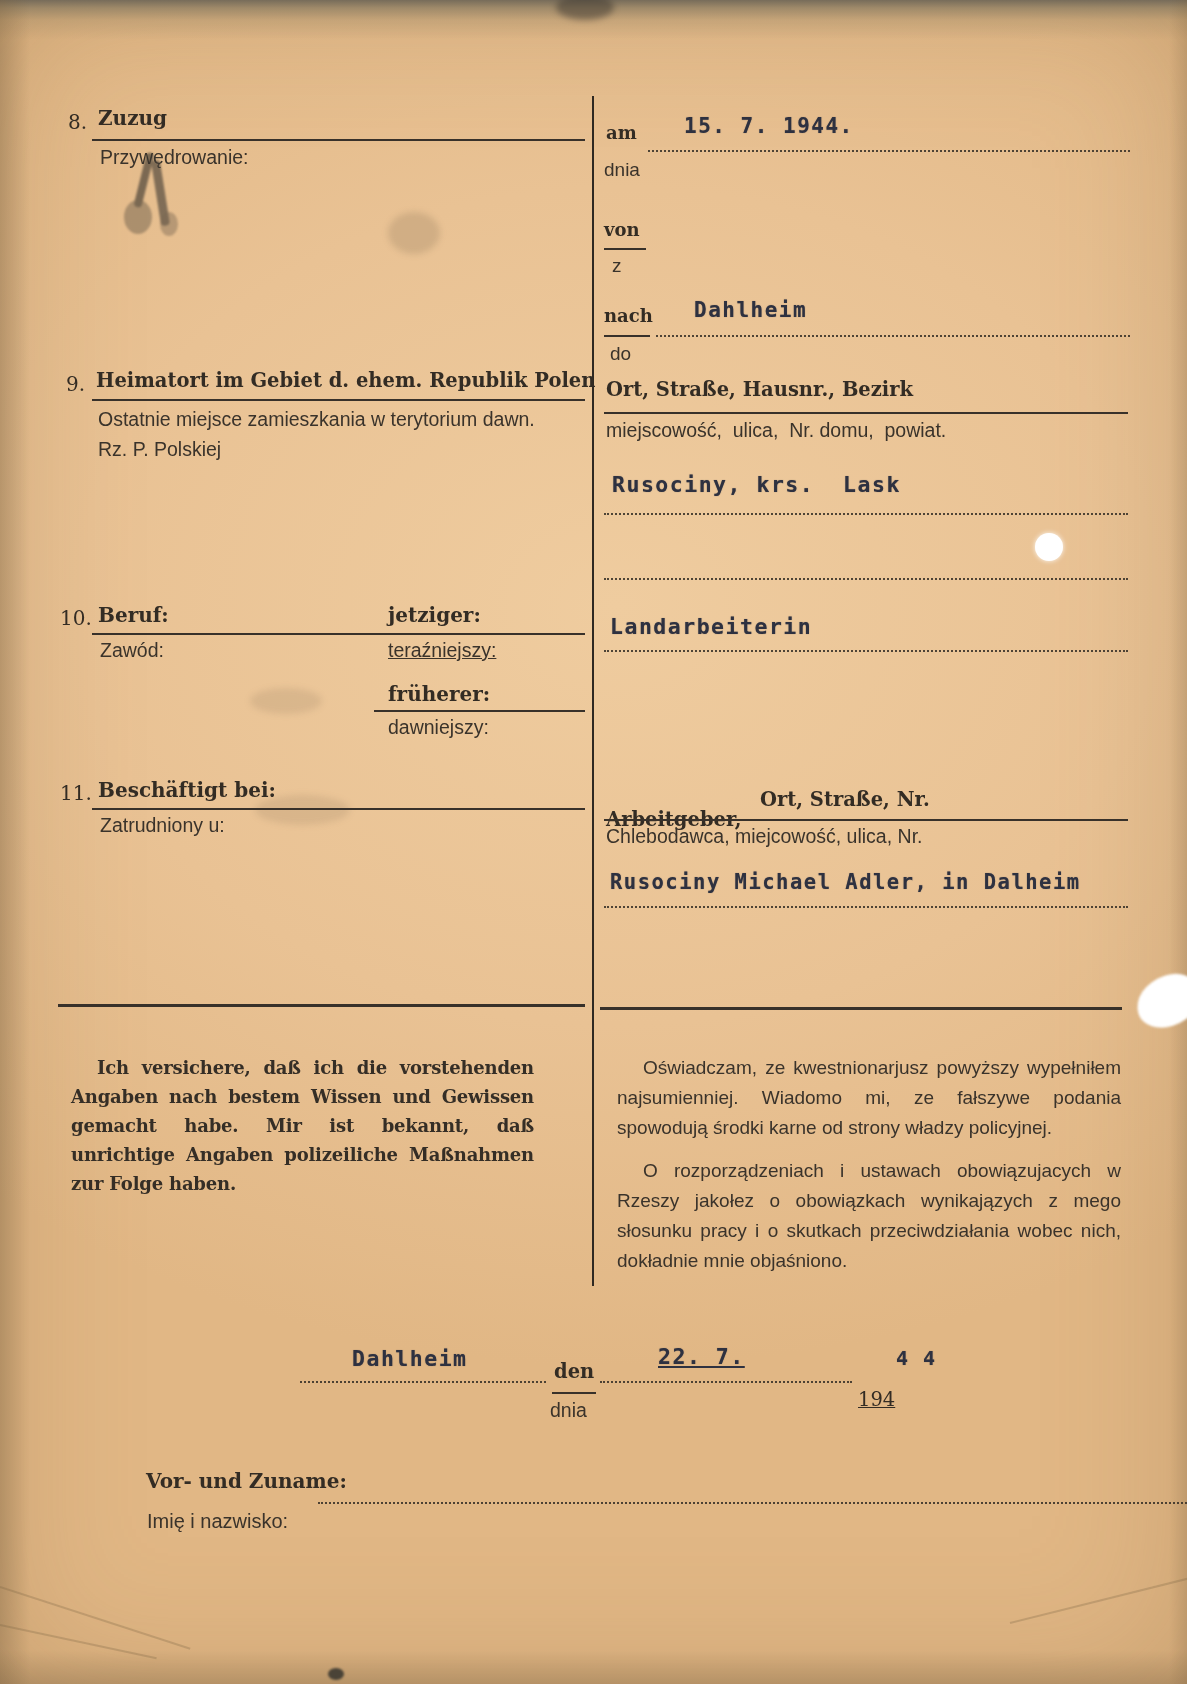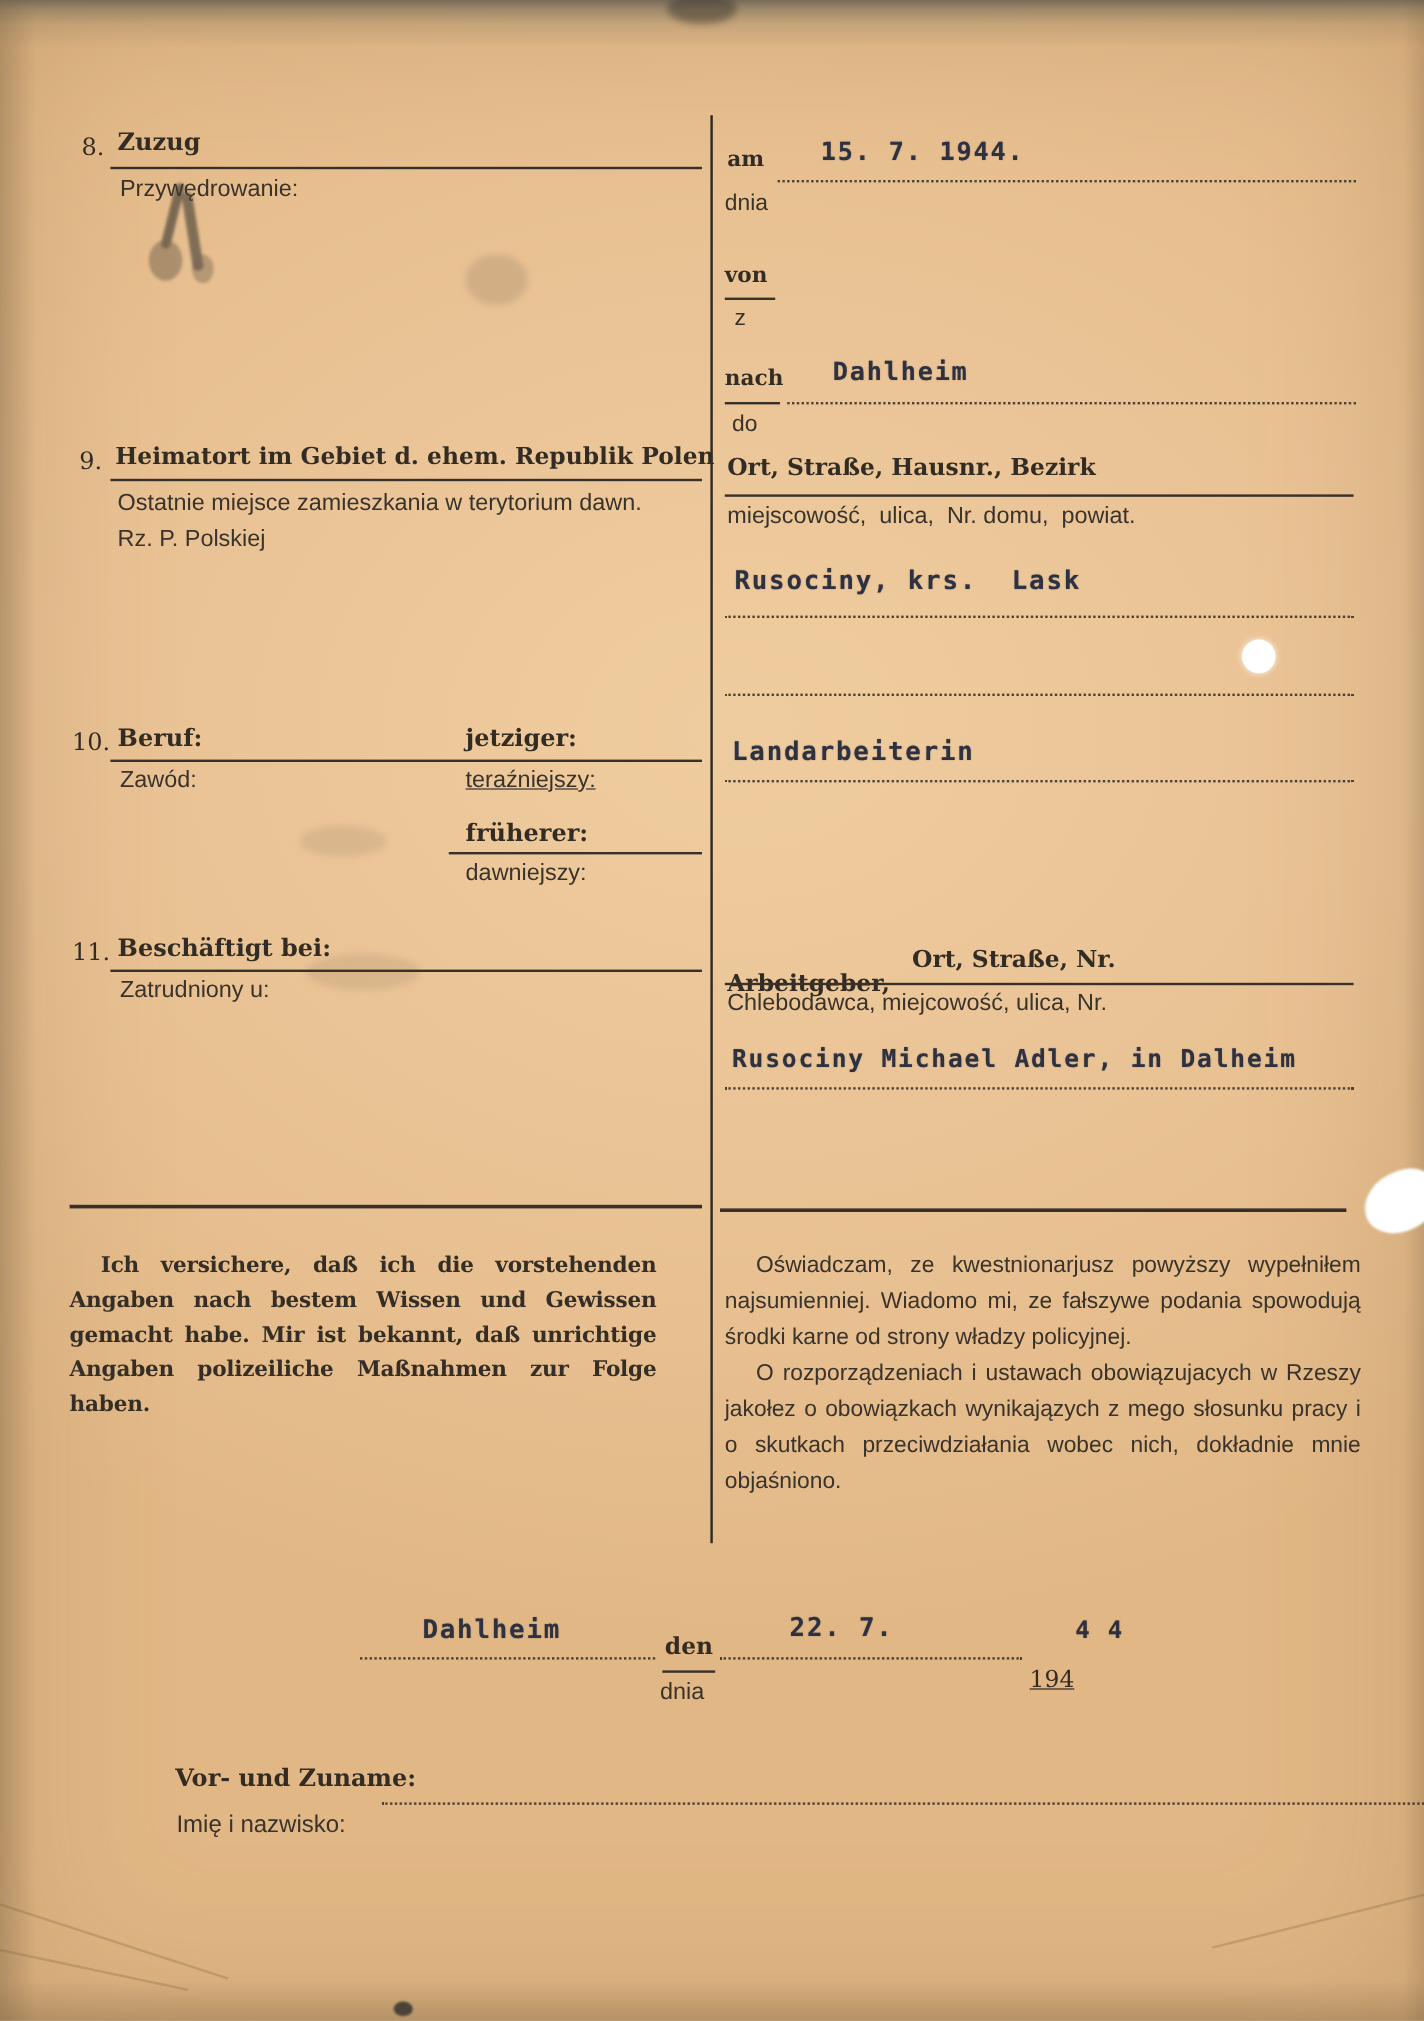--- a/index.html
+++ b/index.html
@@ -28,21 +28,21 @@
   .ser{font-family:"DejaVu Serif",serif;font-weight:700;color:#332c24;}
   .num{font-family:"DejaVu Serif",serif;font-weight:400;color:#332c24;}
   .sans{font-family:"Liberation Sans",sans-serif;color:#3a332b;}
   .typed{font-family:"DejaVu Sans Mono","Liberation Mono",monospace;font-weight:700;
          color:#2e3140;letter-spacing:1.5px;white-space:pre;
          text-shadow:0 0 1px rgba(46,49,64,.5);}
   .uline{position:absolute;height:2px;background:#38312a;}
   .dline{position:absolute;height:0;border-bottom:2px dotted rgba(56,49,40,.88);}
   .vdiv{position:absolute;width:2px;background:#2f2922;}
 
-  .decl p{margin:0;text-indent:26px;text-align:justify;}
+  .decl p{margin:13px;text-indent:26px;text-align:justify;}
   .decl-de{font-family:"DejaVu Serif",serif;font-weight:700;color:#352e26;
            font-size:18px;line-height:29px;letter-spacing:-0.2px;}
   .decl-pl{font-family:"Liberation Sans",sans-serif;color:#3a332b;
            font-size:19px;line-height:30px;}
 
   
   .blob{position:absolute;border-radius:50%;}
   .smudge{filter:blur(1.2px);opacity:.62;}
   .ghost{filter:blur(3px);}
   .hole{position:absolute;background:#fff;border-radius:50%;filter:blur(.6px);
@@ -146,21 +146,21 @@
   </div>
 
   <div class="abs" style="left:1136px;top:976px;width:64px;height:50px;background:#fff;
               border-radius:58% 42% 55% 45%;transform:rotate(-18deg);filter:blur(1px);"></div>
 
   <span class="abs typed" style="left:352px;top:1346px;font-size:21.5px;">Dahlheim</span>
   <div class="dline" style="left:300px;top:1381px;width:246px;"></div>
   <span class="abs ser" style="left:554px;top:1360px;font-size:19.5px;text-align:right;">den</span>
   <div class="uline" style="left:552px;top:1392px;width:44px;"></div>
   <span class="abs sans" style="left:550px;top:1399px;font-size:19.5px;">dnia</span>
-  <span class="abs typed" style="left:658px;top:1344px;font-size:21.5px;">22. 7.</span>
+  <span class="abs typed" style="left:658px;top:1344px;font-size:21.5px;text-decoration:underline;">22. 7.</span>
   <div class="dline" style="left:600px;top:1381px;width:252px;"></div>
   <span class="abs num" style="left:858px;top:1388px;font-size:19.5px;text-decoration:underline;">194</span>
   <span class="abs typed" style="left:896px;top:1346px;font-size:20px;">4 4</span>
 
   <span class="abs ser" style="left:146px;top:1469px;font-size:20px;">Vor- und Zuname:</span>
   <div class="dline" style="left:318px;top:1502px;width:869px;"></div>
   <span class="abs sans" style="left:147px;top:1510px;font-size:20px;">Imię i nazwisko:</span>
 
   <div class="crease" style="left:0;top:1586px;width:200px;transform:rotate(18deg);"></div>
   <div class="crease" style="left:0;top:1624px;width:160px;transform:rotate(12deg);"></div>

